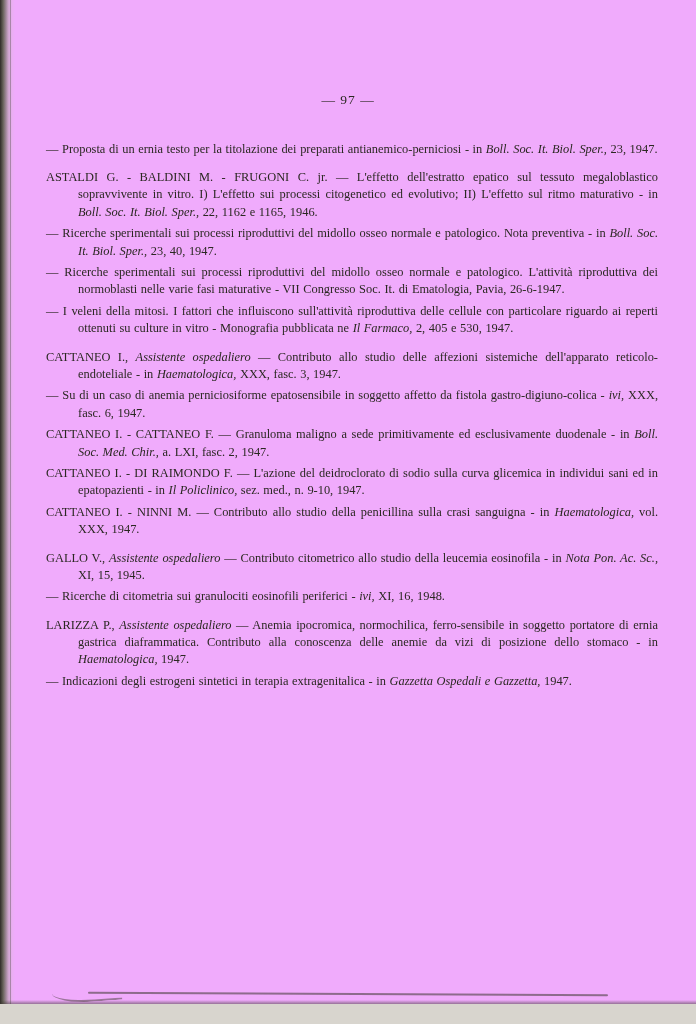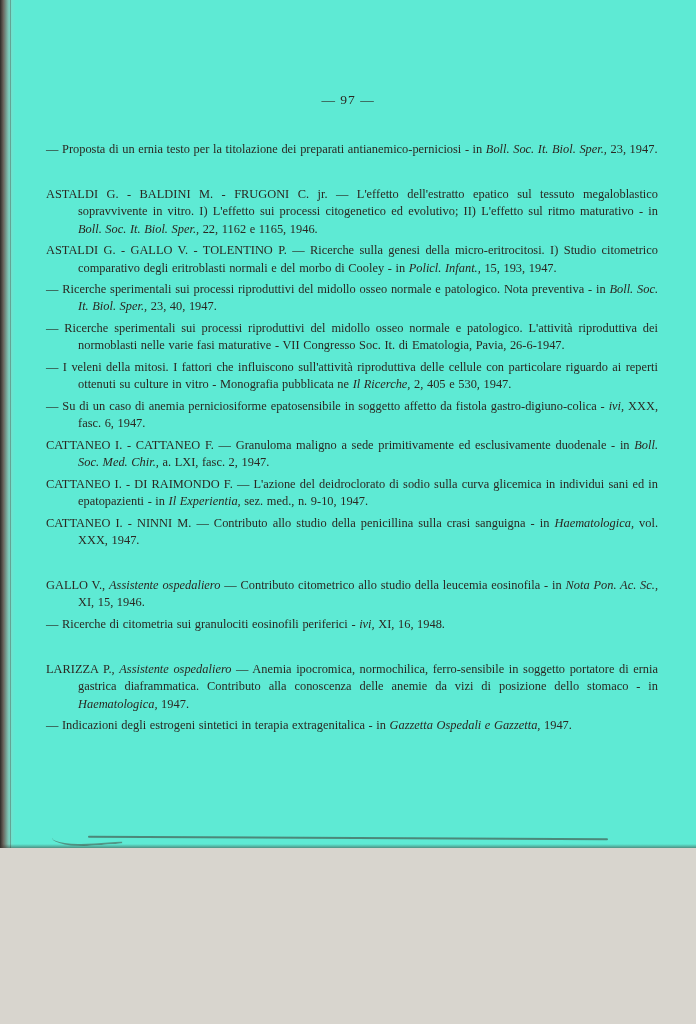--- a/index.html
+++ b/index.html
@@ -4,23 +4,23 @@
 <style>
   html, body {
     margin: 0;
     padding: 0;
     background: #d8d5ce;
     font-family: "Liberation Serif", serif;
   }
   .page {
     position: relative;
     width: 696px;
-    height: 848px;
+    height: 1004px;
     margin: 0 auto;
-    background: #5eead4;
+    background: #f0abfc;
     overflow: hidden;
     color: #2b2822;
     box-sizing: border-box;
   }
   
   .edge-left {
     position: absolute;
     left: 0; top: 0; bottom: 0;
     width: 15px;
     background: linear-gradient(90deg,
@@ -79,43 +79,43 @@
   .entry {
     margin: 0 0 4.5px 0;
     padding-left: 32px;
     text-indent: -32px;
     font-size: 12.4px;
     line-height: 17.2px;
     text-align: justify;
     word-spacing: 0.5px;
   }
   .entry em { }
-  .group-gap { margin-top: 28px; }
+  .group-gap { margin-top: 11px; }
 </style>
 </head>
 <body>
 
 <div class="page">
   <div class="edge-left"></div>
   <div class="edge-left-line"></div>
 
   <div class="page-number">— 97 —</div>
 
   <div class="content">
       <p class="entry"><span>— Proposta di un ernia testo per la titolazione dei preparati antianemico-perniciosi - in </span><em>Boll. Soc. It. Biol. Sper.,</em><span> 23, 1947.</span></p>
       <p class="entry group-gap"><span>ASTALDI G. - BALDINI M. - FRUGONI C. jr. — L'effetto dell'estratto epatico sul tessuto megaloblastico sopravvivente in vitro. I) L'effetto sui processi citogenetico ed evolutivo; II) L'effetto sul ritmo maturativo - in </span><em>Boll. Soc. It. Biol. Sper.,</em><span> 22, 1162 e 1165, 1946.</span></p>
-      <p class="entry"><span>ASTALDI G. - GALLO V. - TOLENTINO P. — Ricerche sulla genesi della micro-eritrocitosi. I) Studio citometrico comparativo degli eritroblasti normali e del morbo di Cooley - in </span><em>Policl. Infant.,</em><span> 15, 193, 1947.</span></p>
       <p class="entry"><span>— Ricerche sperimentali sui processi riproduttivi del midollo osseo normale e patologico. Nota preventiva - in </span><em>Boll. Soc. It. Biol. Sper.,</em><span> 23, 40, 1947.</span></p>
       <p class="entry"><span>— Ricerche sperimentali sui processi riproduttivi del midollo osseo normale e patologico. L'attività riproduttiva dei normoblasti nelle varie fasi maturative - VII Congresso Soc. It. di Ematologia, Pavia, 26-6-1947.</span></p>
-      <p class="entry"><span>— I veleni della mitosi. I fattori che influiscono sull'attività riproduttiva delle cellule con particolare riguardo ai reperti ottenuti su culture in vitro - Monografia pubblicata ne </span><em>Il Ricerche,</em><span> 2, 405 e 530, 1947.</span></p>
+      <p class="entry"><span>— I veleni della mitosi. I fattori che influiscono sull'attività riproduttiva delle cellule con particolare riguardo ai reperti ottenuti su culture in vitro - Monografia pubblicata ne </span><em>Il Farmaco,</em><span> 2, 405 e 530, 1947.</span></p>
+      <p class="entry group-gap"><span>CATTANEO I., </span><em>Assistente ospedaliero</em><span> — Contributo allo studio delle affezioni sistemiche dell'apparato reticolo-endoteliale - in </span><em>Haematologica,</em><span> XXX, fasc. 3, 1947.</span></p>
       <p class="entry"><span>— Su di un caso di anemia perniciosiforme epatosensibile in soggetto affetto da fistola gastro-digiuno-colica - </span><em>ivi,</em><span> XXX, fasc. 6, 1947.</span></p>
       <p class="entry"><span>CATTANEO I. - CATTANEO F. — Granuloma maligno a sede primitivamente ed esclusivamente duodenale - in </span><em>Boll. Soc. Med. Chir.,</em><span> a. LXI, fasc. 2, 1947.</span></p>
-      <p class="entry"><span>CATTANEO I. - DI RAIMONDO F. — L'azione del deidroclorato di sodio sulla curva glicemica in individui sani ed in epatopazienti - in </span><em>Il Experientia,</em><span> sez. med., n. 9-10, 1947.</span></p>
+      <p class="entry"><span>CATTANEO I. - DI RAIMONDO F. — L'azione del deidroclorato di sodio sulla curva glicemica in individui sani ed in epatopazienti - in </span><em>Il Policlinico,</em><span> sez. med., n. 9-10, 1947.</span></p>
       <p class="entry"><span>CATTANEO I. - NINNI M. — Contributo allo studio della penicillina sulla crasi sanguigna - in </span><em>Haematologica,</em><span> vol. XXX, 1947.</span></p>
-      <p class="entry group-gap"><span>GALLO V., </span><em>Assistente ospedaliero</em><span> — Contributo citometrico allo studio della leucemia eosinofila - in </span><em>Nota Pon. Ac. Sc.,</em><span> XI, 15, 1946.</span></p>
+      <p class="entry group-gap"><span>GALLO V., </span><em>Assistente ospedaliero</em><span> — Contributo citometrico allo studio della leucemia eosinofila - in </span><em>Nota Pon. Ac. Sc.,</em><span> XI, 15, 1945.</span></p>
       <p class="entry"><span>— Ricerche di citometria sui granulociti eosinofili periferici - </span><em>ivi,</em><span> XI, 16, 1948.</span></p>
       <p class="entry group-gap"><span>LARIZZA P., </span><em>Assistente ospedaliero</em><span> — Anemia ipocromica, normochilica, ferro-sensibile in soggetto portatore di ernia gastrica diaframmatica. Contributo alla conoscenza delle anemie da vizi di posizione dello stomaco - in </span><em>Haematologica,</em><span> 1947.</span></p>
       <p class="entry"><span>— Indicazioni degli estrogeni sintetici in terapia extragenitalica - in </span><em>Gazzetta Ospedali e Gazzetta,</em><span> 1947.</span></p>
     </div>
 
   <div class="corner-mark"></div>
   <div class="edge-bottom"></div>
   <div class="edge-bottom-full"></div>
 </div>
 

